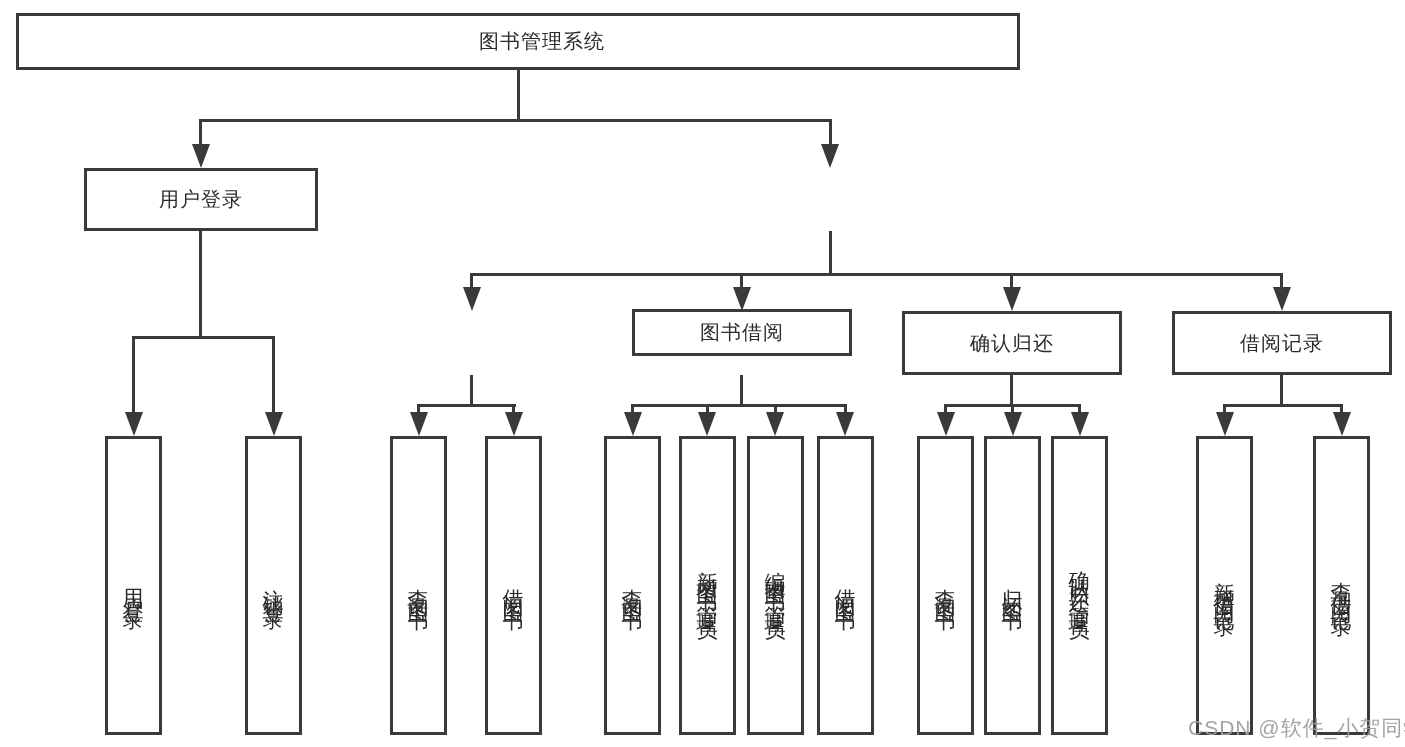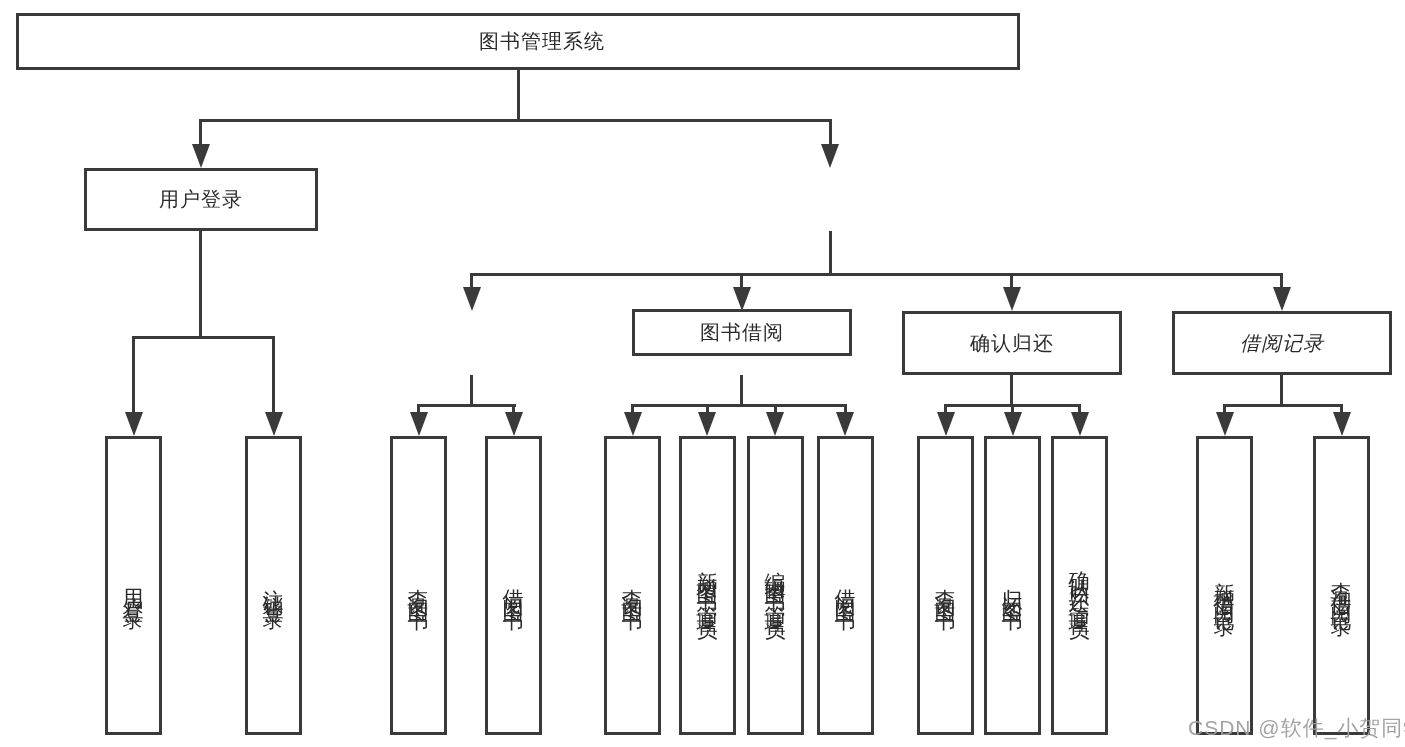--- a/index.html
+++ b/index.html
@@ -56,21 +56,21 @@
   <div class="tri" style="left:463px;top:287px;"></div>
   <div class="line" style="left:740px;top:273px;width:3px;height:16px;"></div>
   <div class="tri" style="left:733px;top:287px;"></div>
   <div class="line" style="left:1010px;top:273px;width:3px;height:16px;"></div>
   <div class="tri" style="left:1003px;top:287px;"></div>
   <div class="line" style="left:1280px;top:273px;width:3px;height:16px;"></div>
   <div class="tri" style="left:1273px;top:287px;"></div>
 
   <div class="box hbox" style="left:632px;top:301px;width:220px;height:47px;margin-top:8px;">图书借阅</div>
   <div class="box hbox" style="left:902px;top:311px;width:220px;height:64px;">确认归还</div>
-  <div class="box hbox" style="left:1172px;top:311px;width:220px;height:64px;font-style:italic;">借阅记录</div>
+  <div class="box hbox" style="left:1172px;top:311px;width:220px;height:64px;">借阅记录</div>
 
   <div class="line" style="left:470px;top:375px;width:3px;height:32px;"></div>
   <div class="line" style="left:417px;top:404px;width:99px;height:3px;"></div>
   <div class="line" style="left:417px;top:404px;width:3px;height:10px;"></div>
   <div class="tri" style="left:410px;top:412px;"></div>
   <div class="line" style="left:512px;top:404px;width:3px;height:10px;"></div>
   <div class="tri" style="left:505px;top:412px;"></div>
 
   <div class="line" style="left:740px;top:375px;width:3px;height:32px;"></div>
   <div class="line" style="left:631px;top:404px;width:216px;height:3px;"></div>

